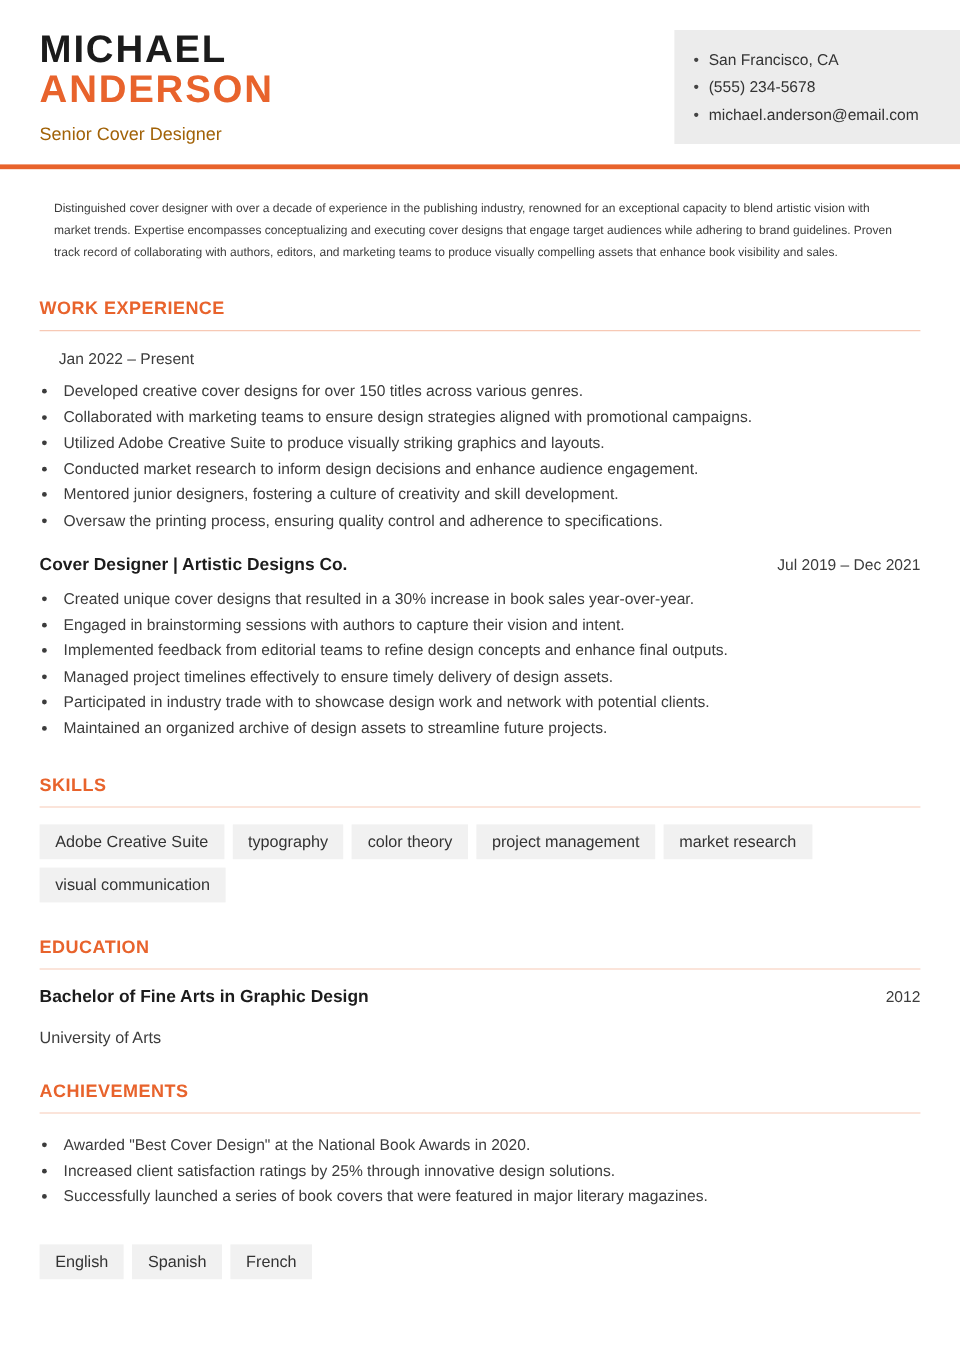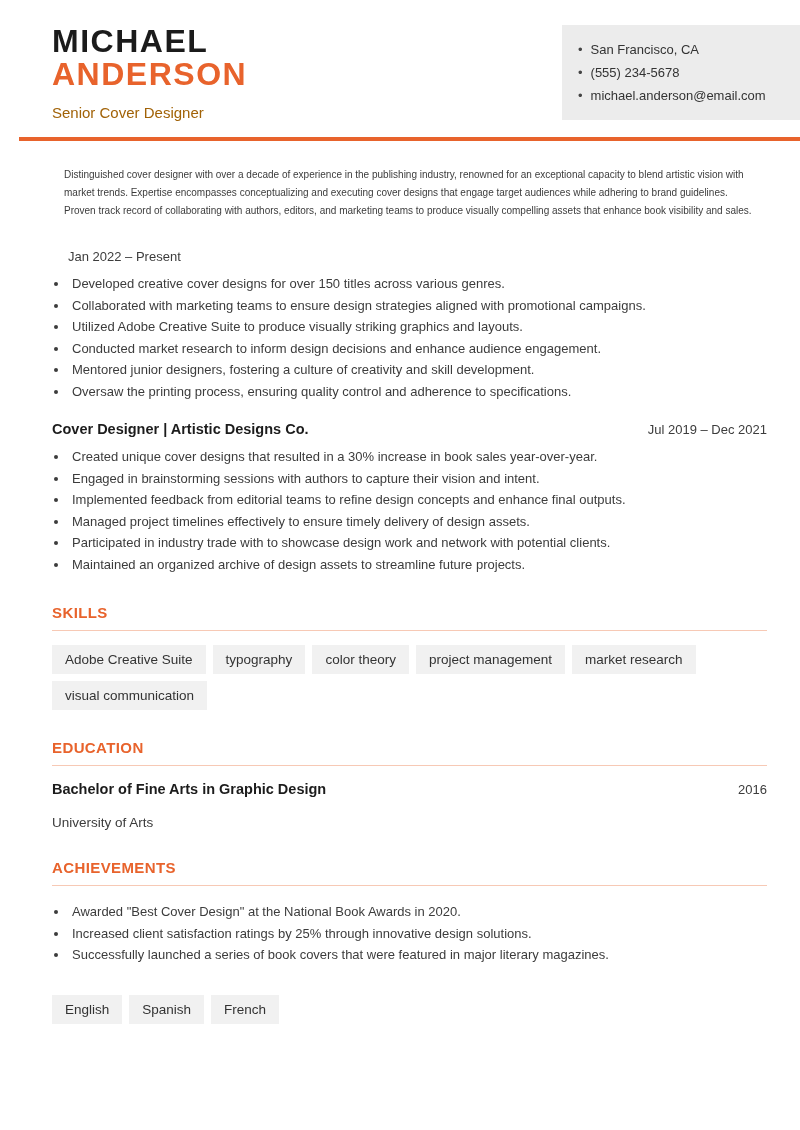--- a/index.html
+++ b/index.html
@@ -4,21 +4,21 @@
 <style>
   :root { --accent:#E8632C; }
   * { box-sizing:border-box; }
   html,body { margin:0; padding:0; }
   body {
     width:800px;
     background:#ffffff;
     font-family:"Liberation Sans","DejaVu Sans",sans-serif;
     color:#3C3C3C;
   }
-  .page { width:800px; height:1130px; overflow:hidden; background:#fff;padding-left:19px; }
+  .page { width:800px; height:1130px; overflow:hidden; background:#fff; }
 
   
   .header { display:flex; justify-content:space-between; align-items:flex-start; padding:25px 0 0 33px; }
   .name { margin:0; font-size:32px; line-height:33px; font-weight:bold; letter-spacing:1.5px; color:#1b1b1b; }
   .name .last { display:block; color:var(--accent); }
   .role { margin-top:13px; font-size:15px; color:#a16207; }
   .contact-box { background:#ECECEC; width:238px; padding:13px 16px; font-size:13px; color:#333; }
   .contact-item { display:flex; gap:8px; line-height:23px; align-items:flex-start; }
   .contact-item .dot { color:#444; }
   .accent-bar { height:4px; background:var(--accent); margin-top:16px; }
@@ -74,20 +74,21 @@
     </aside>
   </header>
 
   <div class="accent-bar"></div>
 
   <main class="content">
 
     <p class="summary">Distinguished cover designer with over a decade of experience in the publishing industry, renowned for an exceptional capacity to blend artistic vision with market trends. Expertise encompasses conceptualizing and executing cover designs that engage target audiences while adhering to brand guidelines. Proven track record of collaborating with authors, editors, and marketing teams to produce visually compelling assets that enhance book visibility and sales.</p>
 
     <section>
+      <h2 class="sec-h">WORK EXPERIENCE</h2>
 
       <div class="job">
         <div class="row-head">
           <span class="dates">Jan 2022 – Present</span>
         </div>
         <ul class="bullets">
           <li>Developed creative cover designs for over 150 titles across various genres.</li>
           <li>Collaborated with marketing teams to ensure design strategies aligned with promotional campaigns.</li>
           <li>Utilized Adobe Creative Suite to produce visually striking graphics and layouts.</li>
           <li>Conducted market research to inform design decisions and enhance audience engagement.</li>
@@ -121,21 +122,21 @@
         <span class="tag">project management</span>
         <span class="tag">market research</span>
         <span class="tag">visual communication</span>
       </div>
     </section>
 
     <section>
       <h2 class="sec-h">EDUCATION</h2>
       <div class="row-head edu-head">
         <h3>Bachelor of Fine Arts in Graphic Design</h3>
-        <span class="dates">2016</span>
+        <span class="dates">2012</span>
       </div>
       <div class="school">University of Arts</div>
     </section>
 
     <section>
       <h2 class="sec-h">ACHIEVEMENTS</h2>
       <ul class="bullets" style="margin-top:15px;">
         <li>Awarded "Best Cover Design" at the National Book Awards in 2020.</li>
         <li>Increased client satisfaction ratings by 25% through innovative design solutions.</li>
         <li>Successfully launched a series of book covers that were featured in major literary magazines.</li>

